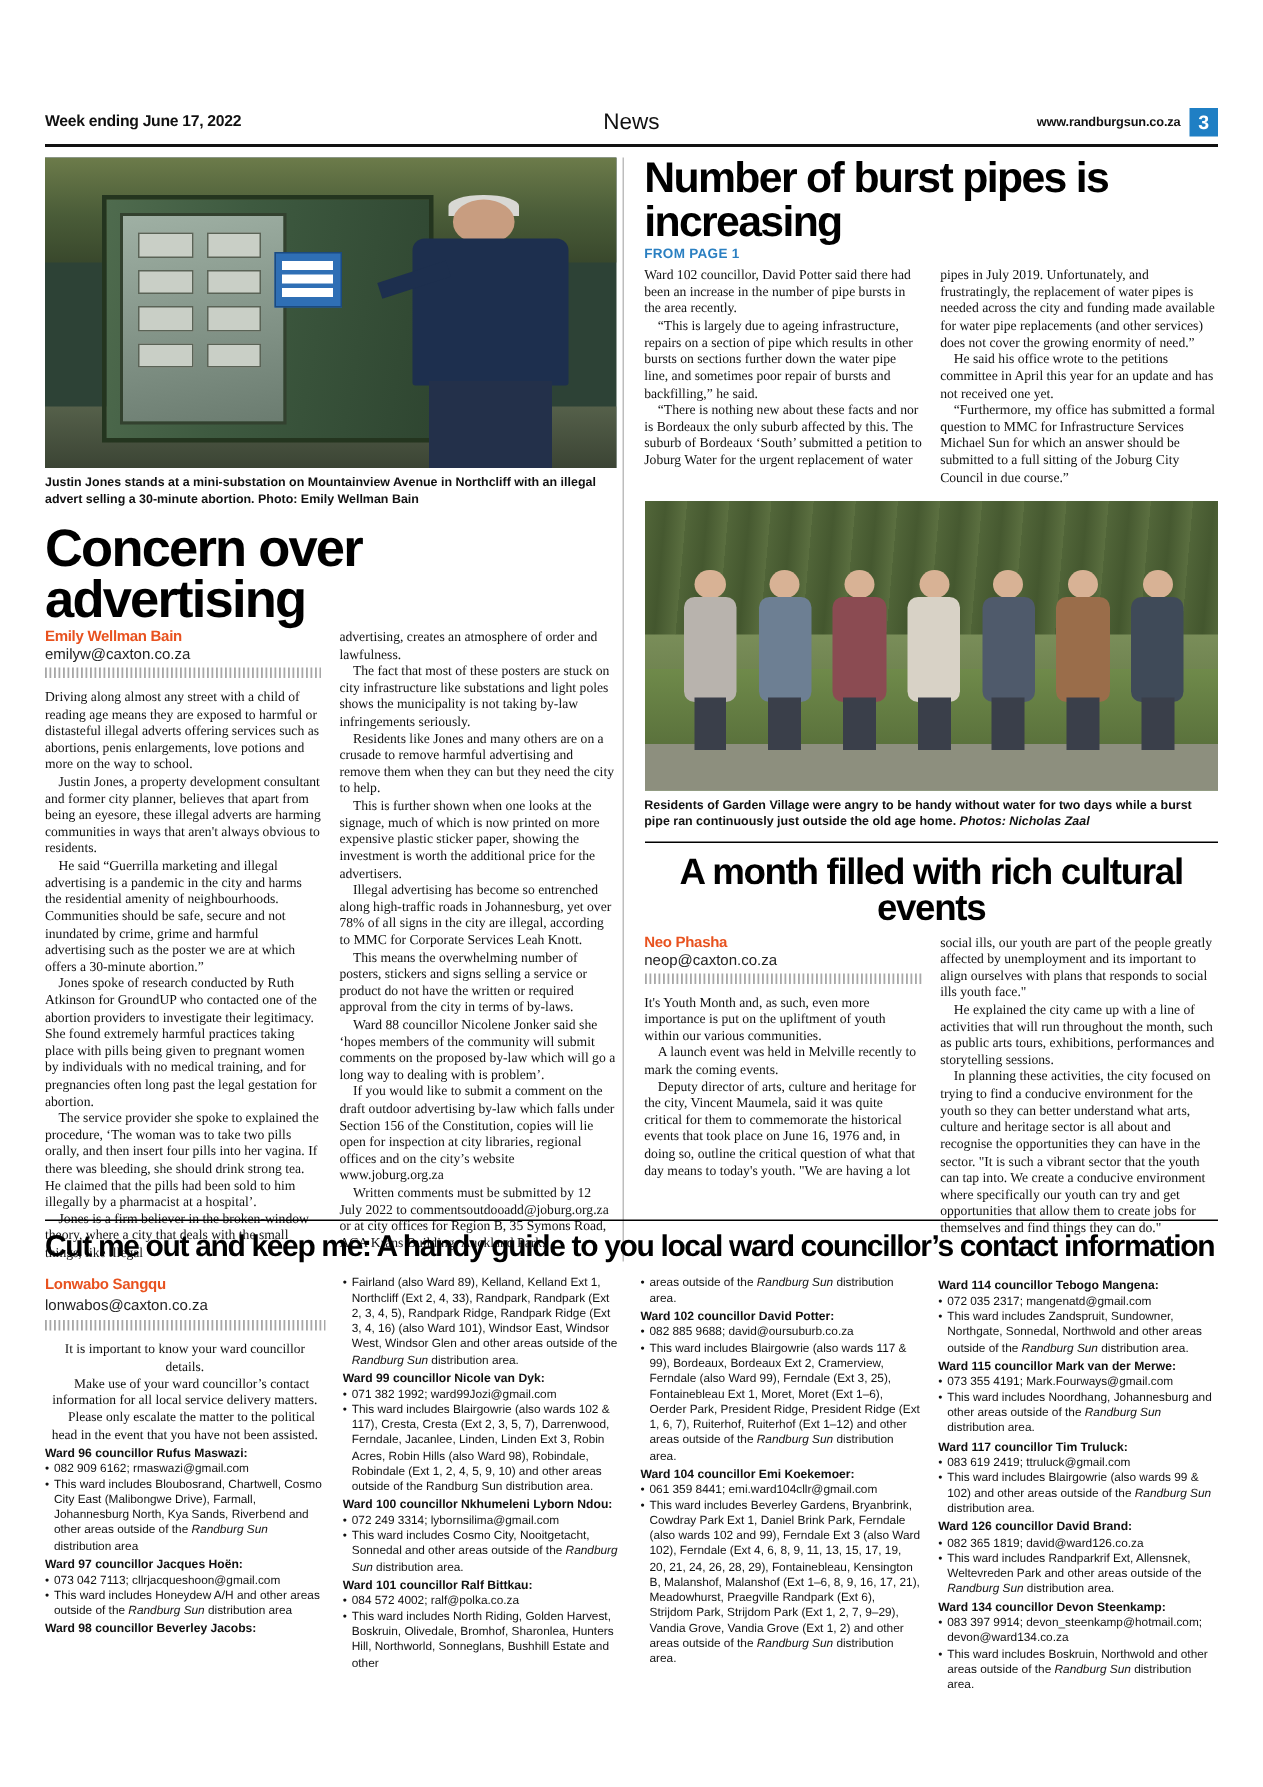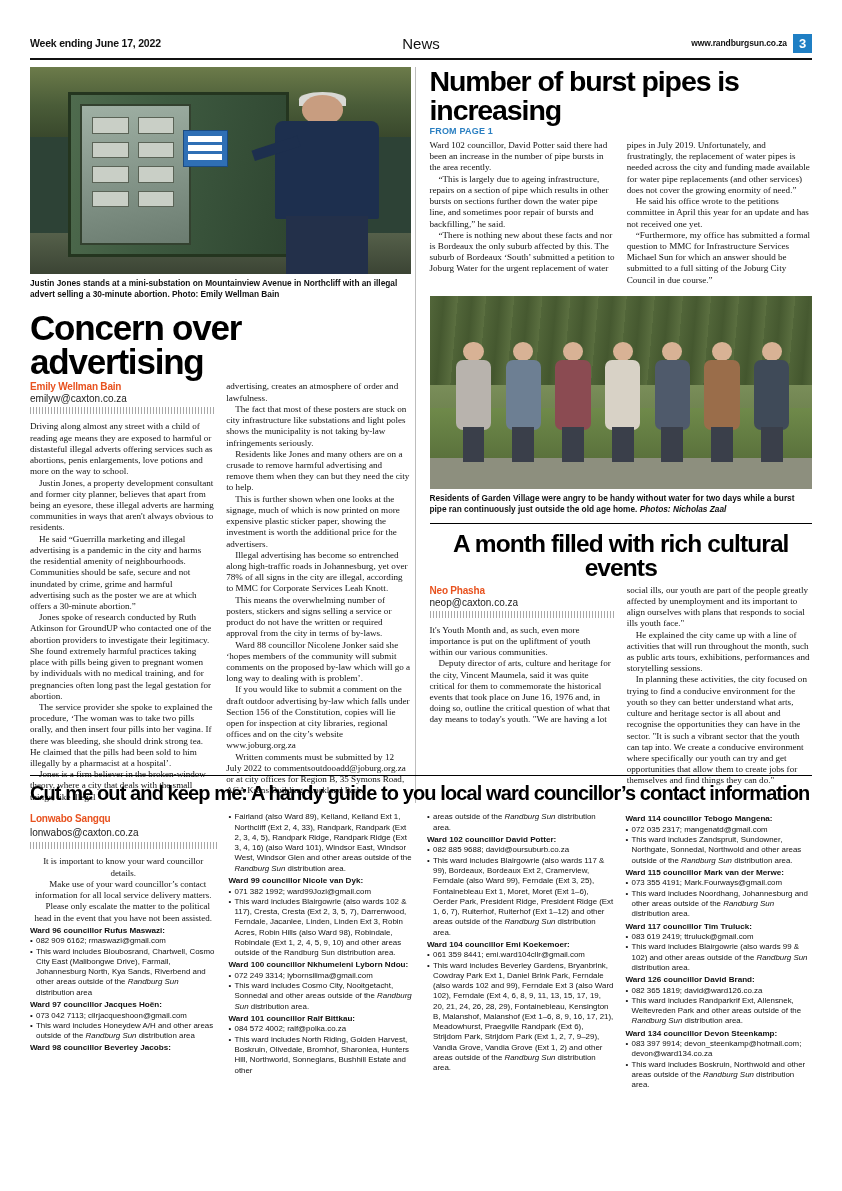--- a/index.html
+++ b/index.html
@@ -4,21 +4,21 @@
 <style>
   * { margin:0; padding:0; box-sizing:border-box; }
   html,body { background:#ffffff; }
   body {
     width:842px; height:1191px;
     font-family:"Liberation Serif", serif;
     color:#111;
     position:relative;
     overflow:hidden;
   }
-  .page { position:absolute; inset:0; padding:32px 30px 10px 30px; }
+  .page { position:absolute; inset:0; padding:32px 30px 10px 30px;margin-top:38px; }
 
   
   .masthead {
     display:flex; align-items:center; justify-content:space-between;
     height:22px;
   }
   .masthead .left {
     font-family:"Liberation Sans", sans-serif;
     font-weight:bold; font-size:10.5px; letter-spacing:-0.2px;
   }
@@ -322,20 +322,21 @@
       <div class="rule-thin"></div>
 
       <div class="headline-cultural">A month filled with rich cultural events</div>
 
       <div class="cols2">
         <div>
           <div class="byline-name">Neo Phasha</div>
           <div class="byline-mail">neop@caxton.co.za</div>
           <div class="dotrule"></div>
           <p class="body first">It's Youth Month and, as such, even more importance is put on the upliftment of youth within our various communities.</p>
+          <p class="body">A launch event was held in Melville recently to mark the coming events.</p>
           <p class="body">Deputy director of arts, culture and heritage for the city, Vincent Maumela, said it was quite critical for them to commemorate the historical events that took place on June 16, 1976 and, in doing so, outline the critical question of what that day means to today's youth. "We are having a lot</p>
         </div>
         <div>
           <p class="body first">social ills, our youth are part of the people greatly affected by unemployment and its important to align ourselves with plans that responds to social ills youth face."</p>
           <p class="body">He explained the city came up with a line of activities that will run throughout the month, such as public arts tours, exhibitions, performances and storytelling sessions.</p>
           <p class="body">In planning these activities, the city focused on trying to find a conducive environment for the youth so they can better understand what arts, culture and heritage sector is all about and recognise the opportunities they can have in the sector. "It is such a vibrant sector that the youth can tap into. We create a conducive environment where specifically our youth can try and get opportunities that allow them to create jobs for themselves and find things they can do."</p>
         </div>
       </div>
     </div>
   </div>

